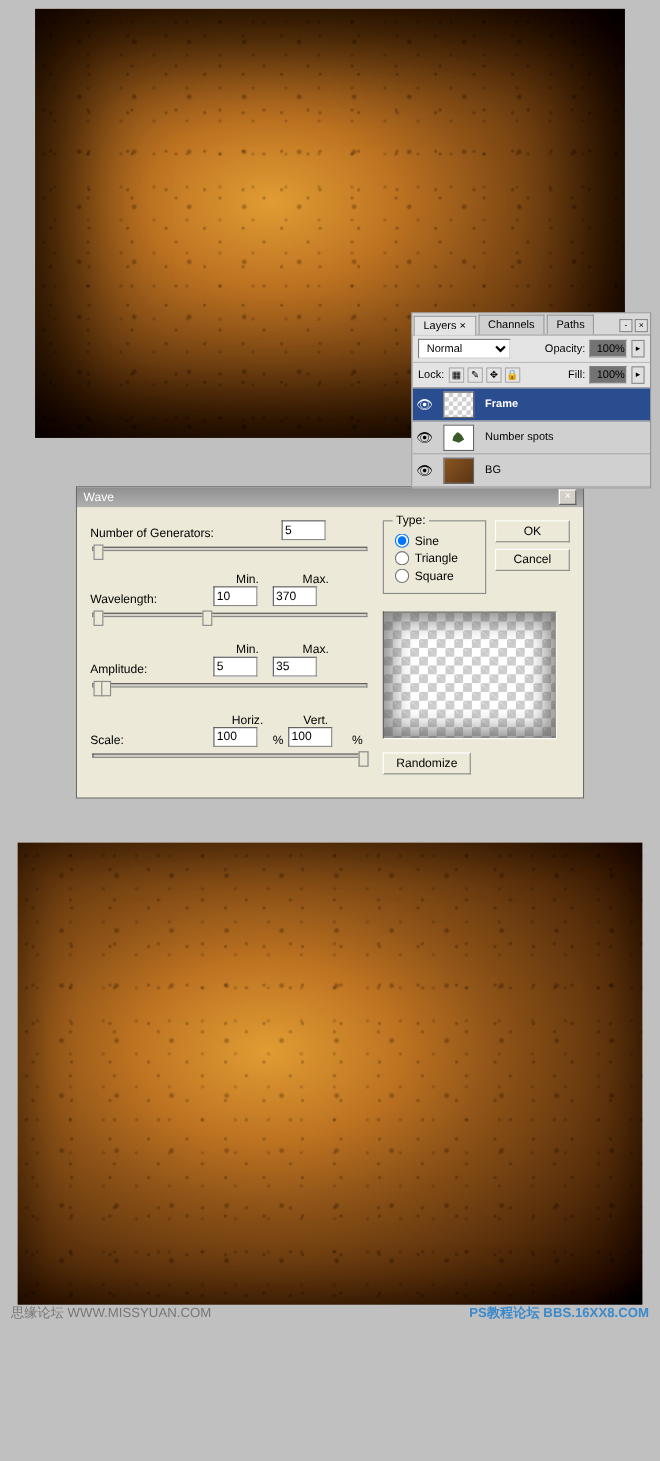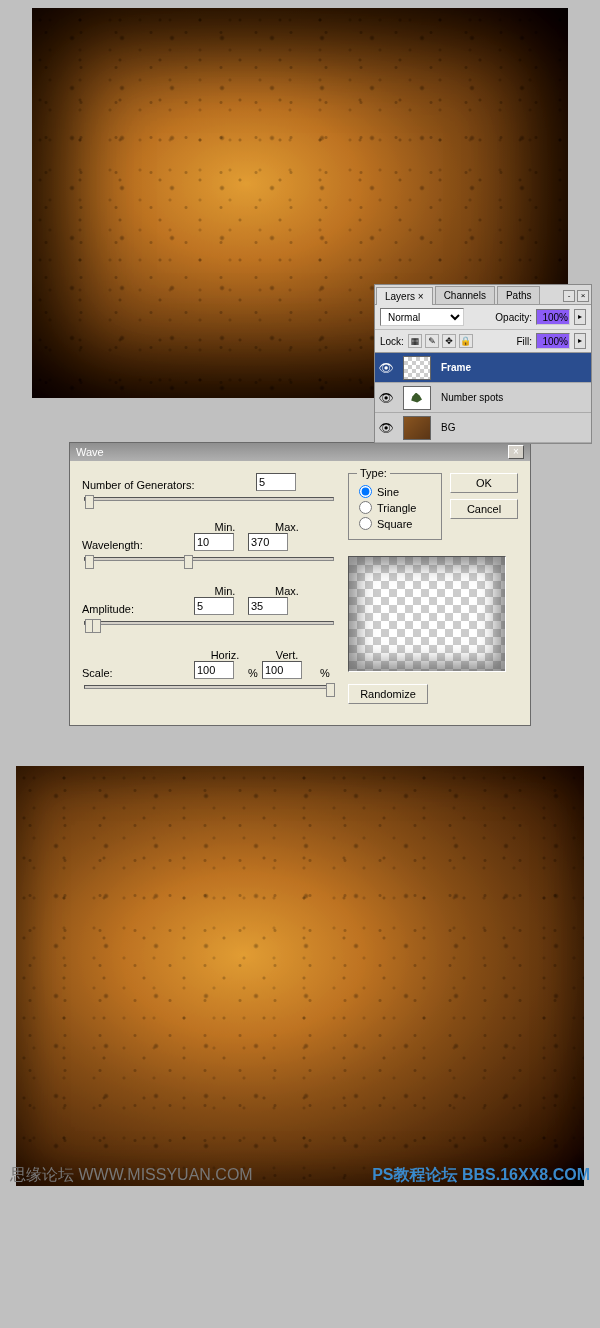--- a/index.html
+++ b/index.html
@@ -95,21 +95,21 @@
   font-size: 10px;
   background: #fff;
   height: 18px;
 }
 .panel-input {
   border: 1px inset #ccc;
   padding: 1px;
   width: 34px;
   font-size: 10px;
   text-align: right;
-  background: #8b5cf6;
+  background: #737373;
   height: 16px;
 }
 .arrow-btn {
   border: 1px solid #888;
   width: 12px; height: 16px;
   font-size: 8px;
   text-align: center;
   line-height: 14px;
   background: #e0e0e0;
   cursor: pointer;
@@ -295,22 +295,22 @@
 .preview-box::before {
   content:'';
   position:absolute;
   inset:0;
   box-shadow: inset 0 0 18px 8px rgba(60,60,60,0.6);
 }
 
 .darea { margin-top: 2px; }
 .footer-credit {
   position: absolute;
-  bottom: 22px;
-  font-size: 16px;
+  bottom: 6px;
+  font-size: 12px;
   color: #777;
 }
 .footer-credit.right {
   right: 10px;
   color: #3a8acc;
   font-weight: bold;
 }
 .footer-credit.left { left: 10px; }
 .page-wrap { position: relative; padding-bottom: 22px; }
 .top-wrap { position: relative; }

